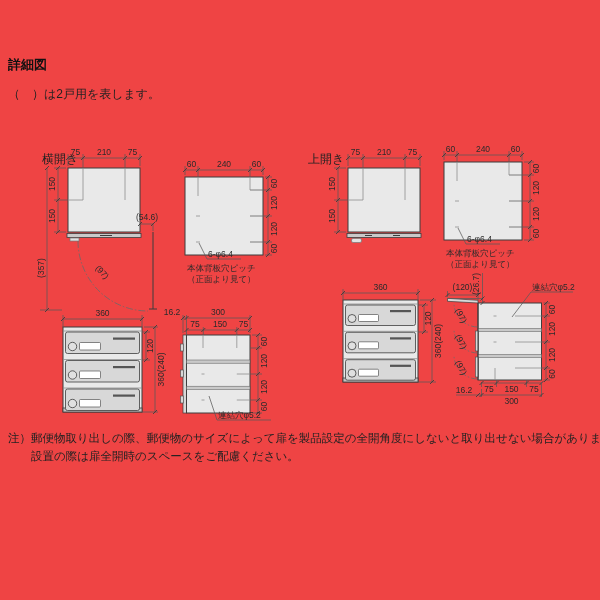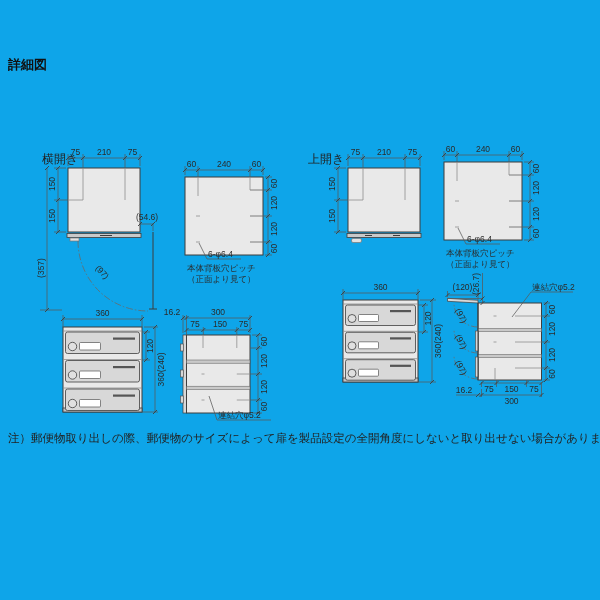--- a/index.html
+++ b/index.html
@@ -1,16 +1,16 @@
 <!DOCTYPE html>
 <html><head>
 <meta charset="utf-8">
 <style>
   html,body{margin:0;padding:0;background:#ffffff;}
-  #canvas{position:relative;width:600px;height:600px;background:#0ea5e9;overflow:hidden;
+  #canvas{position:relative;width:600px;height:600px;background:#ef4444;overflow:hidden;
           font-family:"Liberation Sans", sans-serif;color:#1f1f1f;}
   .abs{position:absolute;white-space:nowrap;}
   .title{font-size:13px;font-weight:bold;color:#111;}
   .legend{font-size:12px;color:#222;}
   .seclabel{font-size:12px;color:#222;margin-top:20px;}
   .note{font-size:11.5px;color:#222;}
   svg{position:absolute;left:0;top:0;}
   .box{fill:#e9e9e9;stroke:#3d3d3d;stroke-width:1;}
   .band{fill:#c9c9c9;stroke:#555;stroke-width:0.5;}
   .door{fill:#d8d8d8;stroke:#3d3d3d;stroke-width:0.8;}
@@ -22,20 +22,21 @@
   .tick{stroke:#3d3d3d;stroke-width:0.9;fill:none;}
   .dash{stroke:#6a6a6a;stroke-width:0.8;fill:none;stroke-dasharray:7 2 1.5 2;}
   text.t{font-family:"Liberation Sans",sans-serif;font-size:8.5px;fill:#2b2b2b;}
 </style>
 </head>
 <body>
 
 <div id="canvas">
 
   <div class="abs title" style="left:8px;top:56px;">詳細図</div>
+  <div class="abs legend" style="left:8px;top:86px;">（　）は2戸用を表します。</div>
   <div class="abs seclabel" style="left:42px;top:131px;">横開き</div>
   <div class="abs seclabel" style="left:308px;top:131px;">上開き</div>
 
   <svg width="600" height="600" viewBox="0 0 600 600">
 
     <g>
       <rect class="box" x="68" y="168" width="72" height="64"></rect>
       <path class="thin" d="M83 168 V200 H68 M125 168 V200"></path>
       <rect x="67" y="233.5" width="74" height="4" fill="#c9c9c9" stroke="#3d3d3d" stroke-width="0.8"></rect>
       <path class="ln" d="M100 235.5 H112"></path>
@@ -244,13 +245,14 @@
       <text class="t" x="534" y="391.5" text-anchor="middle">75</text>
       <path class="dim" d="M481.5 389 V397 M541.5 382 V397 M456 395 H541.5"></path>
       <path class="tick" d="M479.5 397 L483.5 393 M539.5 397 L543.5 393 M476 397 L480 393"></path>
       <text class="t" x="464" y="392.5" text-anchor="middle">16.2</text>
       <text class="t" x="511.5" y="404" text-anchor="middle">300</text>
       <path class="ln" d="M478 303 V380"></path>
     </g>
   </svg>
 
   <div class="abs note" style="left:8px;top:431px;">注）郵便物取り出しの際、郵便物のサイズによって扉を製品設定の全開角度にしないと取り出せない場合があります。</div>
+  <div class="abs note" style="left:31px;top:449px;">設置の際は扉全開時のスペースをご配慮ください。</div>
 </div>
 
 </body></html>

